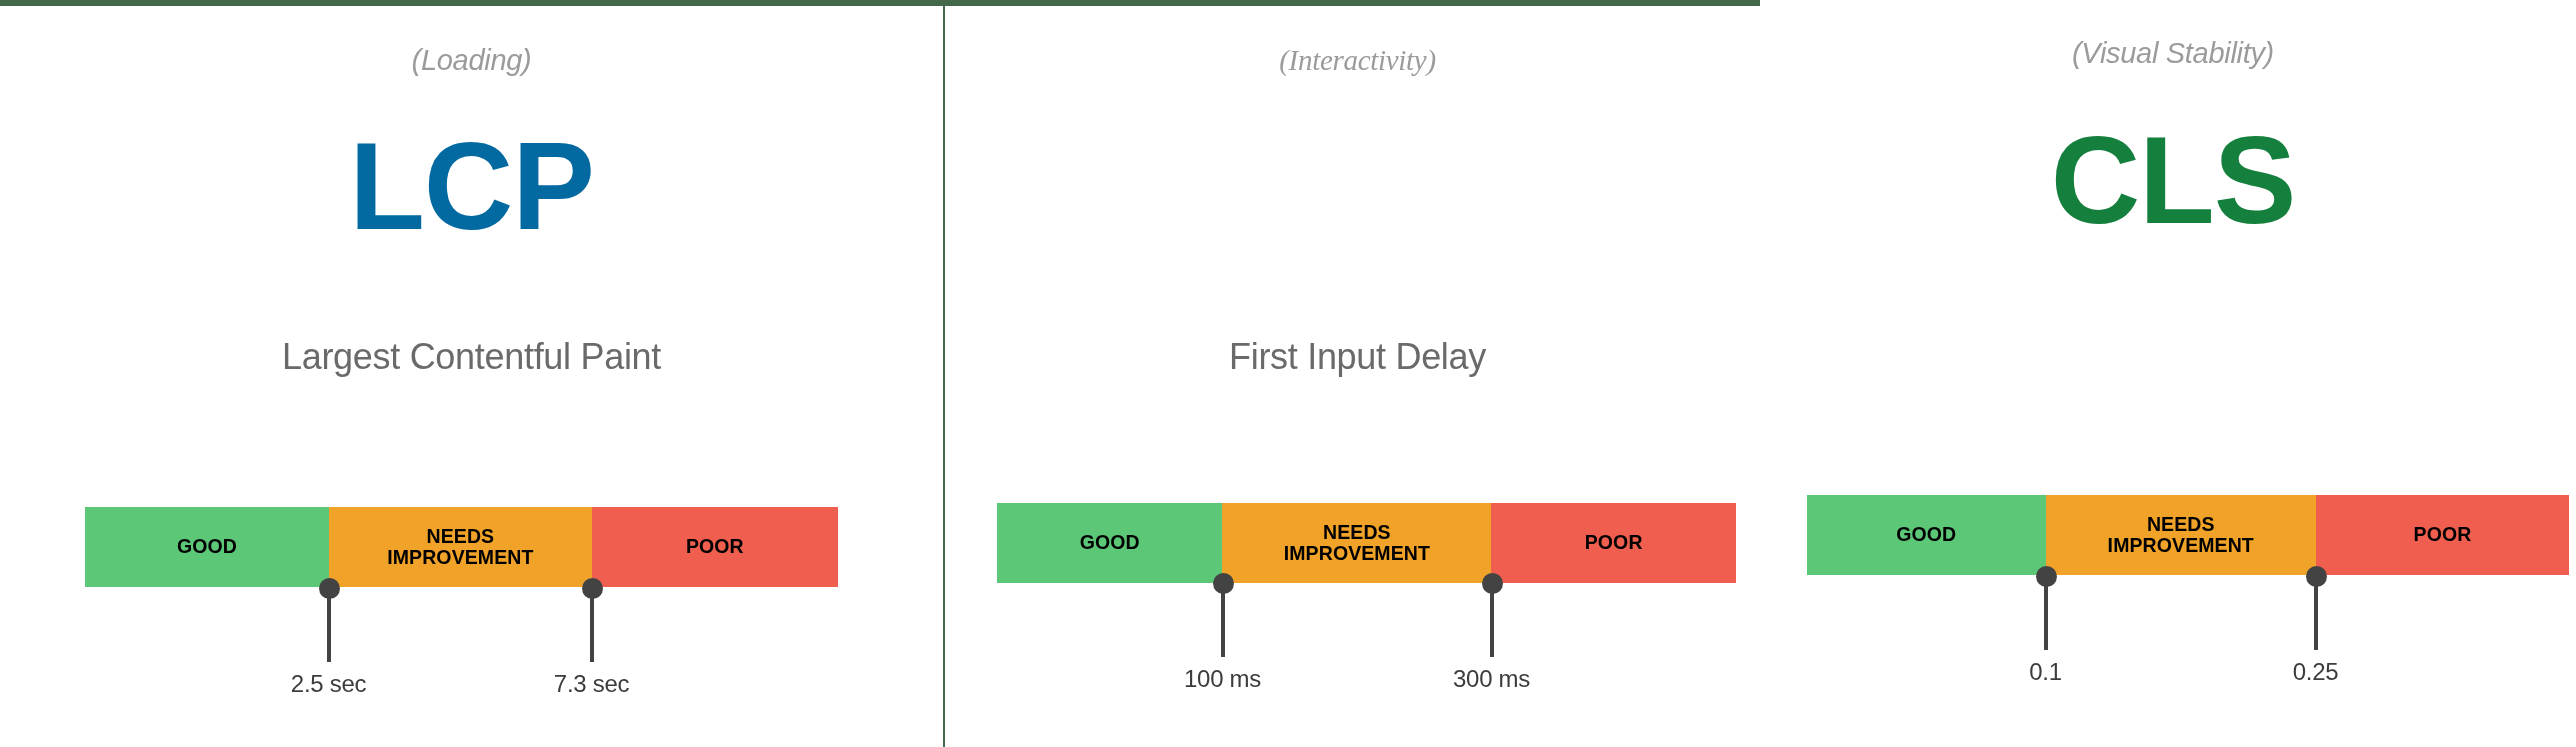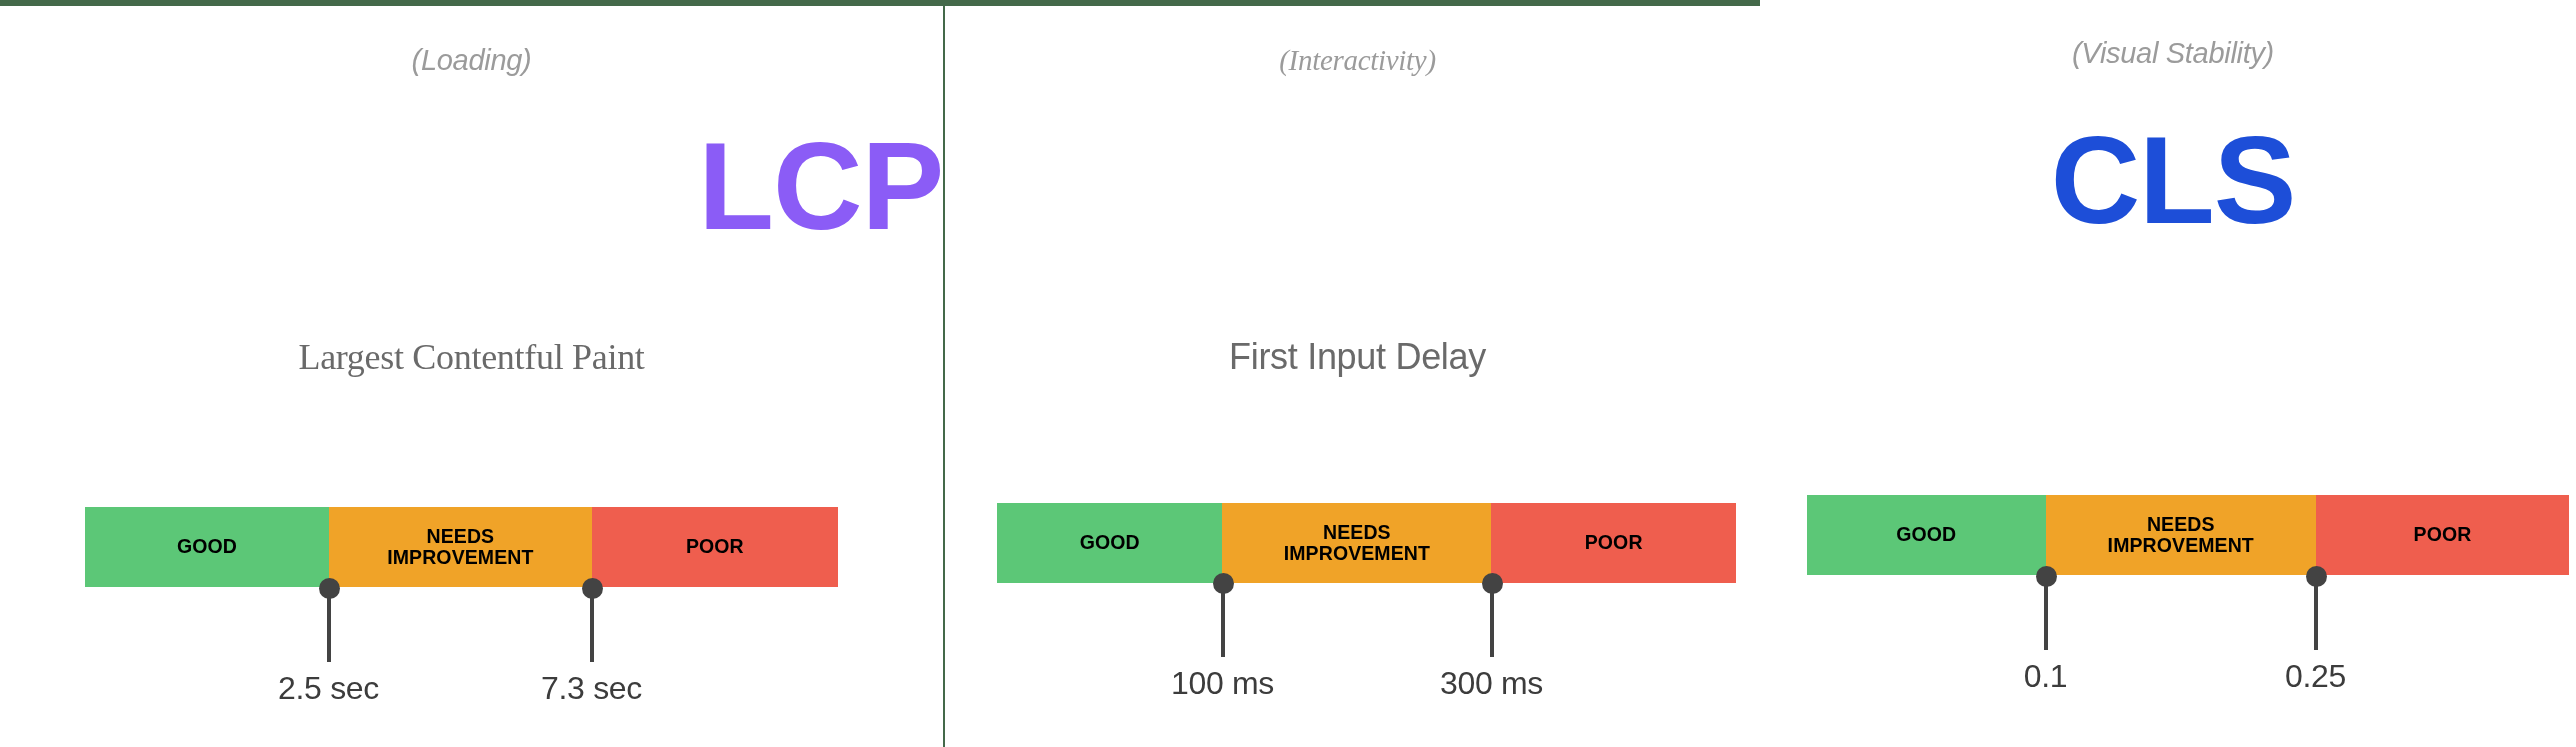--- a/index.html
+++ b/index.html
@@ -86,39 +86,39 @@
   }
   .pin-stem{
     position:absolute;left:-2.3px;top:10.3px;
     width:4.6px;height:74px;
     background:#434343;
   }
   .pin-label{
     position:absolute;left:-144px;top:92px;
     width:287px;text-align:center;
     color:#3c3c3c;
-    font-size:32px;
+    font-size:24px;
     font-weight:400;
     letter-spacing:-0.3px;
     white-space:nowrap;
   }
 </style>
 </head>
 <body>
 
 <div id="top-border"></div>
 <div id="panel-divider"></div>
 
 <section class="panel" id="panel-lcp">
 
   <div class="category" style="top: 44px; color: rgb(155, 155, 155);">(Loading)</div>
 
-  <div class="acronym" style="top: 124px; color: #8b5cf6; text-align: right;">LCP</div>
-
-  <div class="fullname" style="top: 336px; color: rgb(106, 106, 106); font-family: Liberation Serif, serif;">Largest Contentful Paint</div>
+  <div class="acronym" style="top: 124px; color: #0369a1;">LCP</div>
+
+  <div class="fullname" style="top: 336px; color: rgb(106, 106, 106);">Largest Contentful Paint</div>
 
   <div class="bar" style="left:85px;top:507px;width:753px;">
     <div class="seg seg-good" style="width: 32.4%; background: rgb(92, 199, 119);">GOOD</div>
     <div class="seg seg-ni" style="width: 34.9%; background: rgb(240, 163, 40);">
       <span>
         <span>NEEDS</span><br>
         <span>IMPROVEMENT</span>
       </span>
     </div>
     <div class="seg seg-poor" style="width: 32.7%; background: rgb(239, 94, 78);">POOR</div>
@@ -165,21 +165,21 @@
     <div class="pin-dot" style="background: rgb(67, 67, 67);"></div>
     <div class="pin-stem" style="background: rgb(67, 67, 67);"></div>
     <div class="pin-label">300 ms</div>
   </div>
 </section>
 
 <section class="panel" id="panel-cls">
 
   <div class="category" style="top: 37px; color: rgb(155, 155, 155);">(Visual Stability)</div>
 
-  <div class="acronym" style="top: 118px; color: #1d4ed8;">CLS</div>
+  <div class="acronym" style="top: 118px; color: #15803d;">CLS</div>
 
 
   <div class="bar" style="left:37px;top:495px;width:762px;">
     <div class="seg seg-good" style="width: 31.3%; background: rgb(92, 199, 119);">GOOD</div>
     <div class="seg seg-ni" style="width: 35.5%; background: rgb(240, 163, 40);">
       <span>
         <span>NEEDS</span><br>
         <span>IMPROVEMENT</span>
       </span>
     </div>

